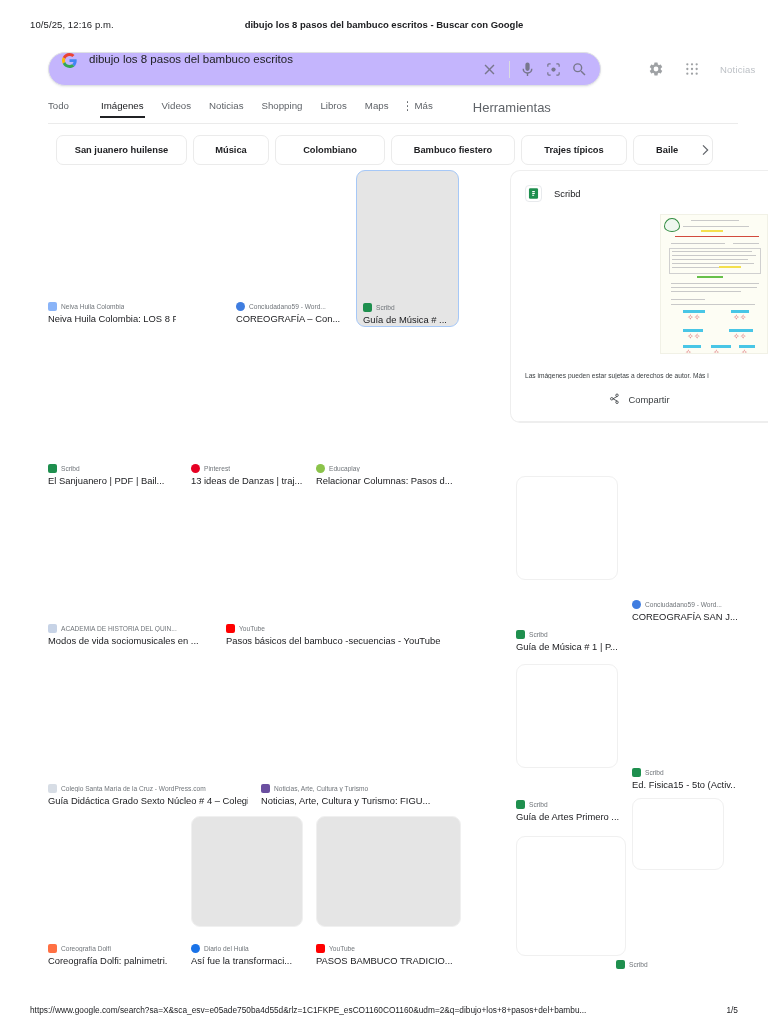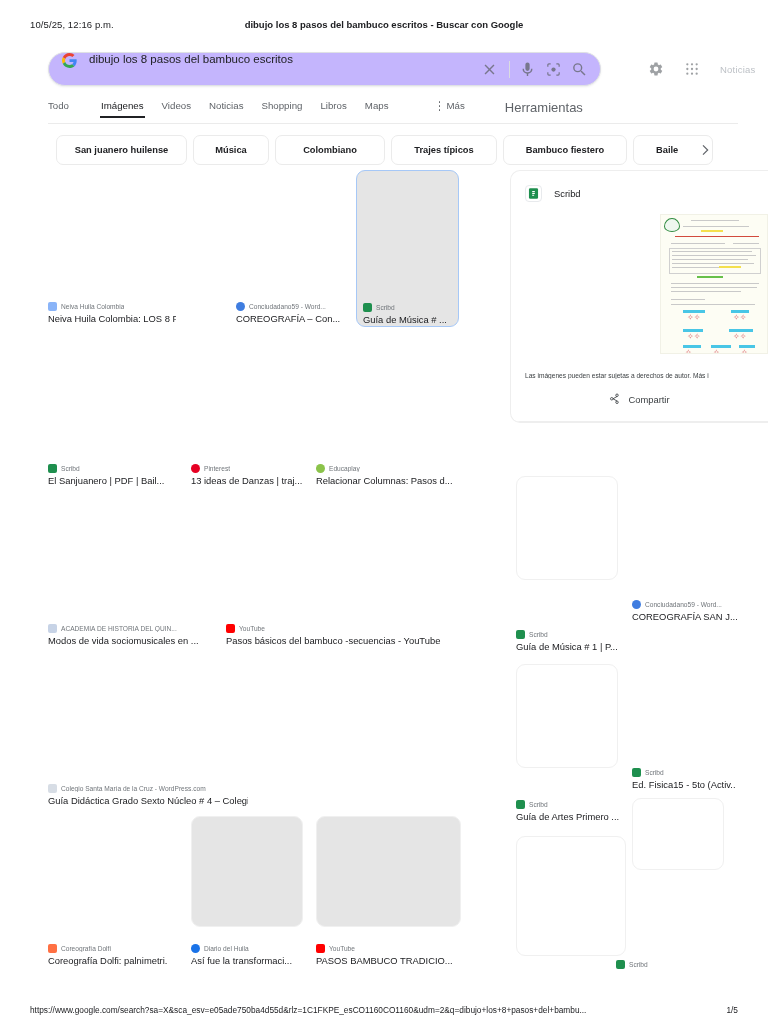--- a/index.html
+++ b/index.html
@@ -77,21 +77,21 @@
   .nav-tab {
     font-size: 9.7px; color: #5f6368;
     margin-right: 18px; padding-bottom: 7px;
     white-space: nowrap; position: relative;
   }
   .nav-tab.active { color: #202124; font-weight: 400; margin-left: 14px; }
   .nav-tab.active:after {
     content: ""; position: absolute; left: -1px; right: -1px; bottom: 0;
     height: 2px; background: #202124;
   }
-  .nav-tab.more { display: flex; align-items: center; margin-left: 32px; }
+  .nav-tab.more { display: flex; align-items: center; }
   .more-dots {
     display: inline-block; width: 3px; height: 11px; margin-right: 5px;
     position: relative;
   }
   .more-dots i {
     position: absolute; left: 0; width: 1.6px; height: 1.6px;
     background: #5f6368; border-radius: 50%;
   }
   .more-dots i:nth-child(1) { top: 1px; }
   .more-dots i:nth-child(2) { top: 5px; }
@@ -347,22 +347,22 @@
     <span>Más</span>
   </span>
   <span class="nav-tools">Herramientas</span>
 </div>
 <div class="nav-underline"></div>
 
 <div class="chips-row">
   <span class="chip c1">San juanero huilense</span>
   <span class="chip c2">Música</span>
   <span class="chip c3">Colombiano</span>
+  <span class="chip c5">Bambuco fiestero</span>
   <span class="chip c4">Trajes típicos</span>
-  <span class="chip c5">Bambuco fiestero</span>
   <span class="chip c6">Baile</span>
 </div>
 <span class="chips-next" style="position:absolute; top:142px; left:697px;">
   <svg viewBox="0 0 24 24" width="16" height="16">
       <path fill="none" stroke="#5f6368" stroke-width="1.8" d="M9 5l7 7-7 7"></path>
     </svg>
 </span>
 
 <div class="results-col">
 
@@ -439,20 +439,27 @@
   </div>
 
   <div class="tile" style="left:0; top:610px; width:200px;">
     <div class="tile-meta">
       <span class="favicon" style="background:#d7dde5;"></span>
       <span class="src-name">Colegio Santa María de la Cruz - WordPress.com</span>
     </div>
     <div class="tile-title">Guía Didáctica Grado Sexto Núcleo # 4 – Colegi...</div>
   </div>
 
+  <div class="tile" style="left:213px; top:610px; width:200px;">
+    <div class="tile-meta">
+      <span class="favicon" style="background:#6b4fa0;"></span>
+      <span class="src-name">Noticias, Arte, Cultura y Turismo</span>
+    </div>
+    <div class="tile-title">Noticias, Arte, Cultura y Turismo: FIGU...</div>
+  </div>
 
   <div class="tile" style="left:143px; top:646px; width:112px;">
     <div class="tile-img ghost" style="height:111px;"></div>
   </div>
   <div class="tile" style="left:268px; top:646px; width:145px;">
     <div class="tile-img ghost" style="height:111px;"></div>
   </div>
 
   <div class="tile" style="left:0; top:770px; width:120px;">
     <div class="tile-meta">

